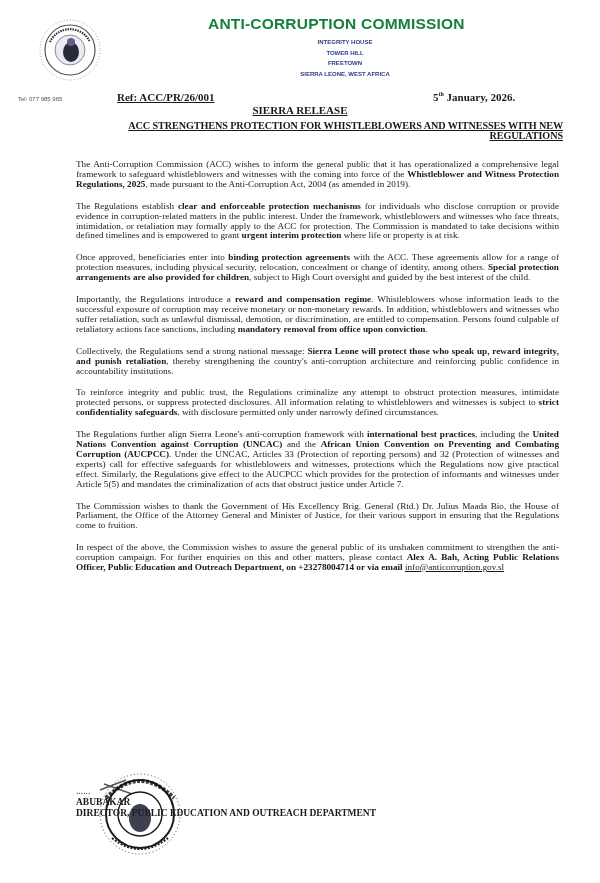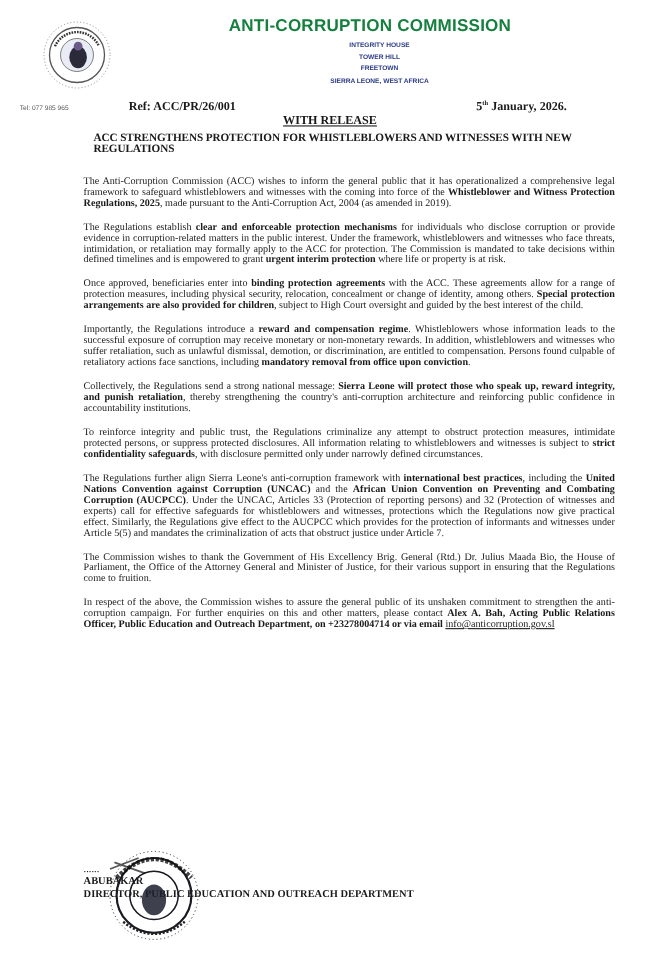--- a/index.html
+++ b/index.html
@@ -5,26 +5,26 @@
   html, body { margin: 0; padding: 0; background: #ffffff; }
   body { width: 600px; height: 883px; position: relative; overflow: hidden;
          font-family: "Liberation Serif", serif; color: #1a1a1a; }
   .logo { position: absolute; left: 38px; top: 18px; width: 64px; height: 64px; }
   .tel { position: absolute; left: 18px; top: 96px; font-family: "Liberation Sans", sans-serif;
          font-size: 6px; color: #555; }
   .org { position: absolute; left: 208px; top: 15px; font-family: "Liberation Sans", sans-serif;
          font-size: 15.5px; font-weight: bold; color: #15803d; letter-spacing: 0.2px; white-space: nowrap; }
   .addr { position: absolute; left: 260px; top: 37px; width: 170px; text-align: center;
           font-family: "Liberation Sans", sans-serif; font-size: 6px; color: #2b3a86; font-weight: bold; line-height: 10.5px; }
-  .ref { position: absolute; left: 117px; top: 91px; font-weight: bold; font-size: 11px; }
+  .ref { position: absolute; left: 117px; top: 91px; font-weight: bold; font-size: 11px; text-decoration: underline; }
   .date { position: absolute; left: 433px; top: 91px; font-weight: bold; font-size: 11px; }
   .date sup { font-size: 6px; }
   .press { position: absolute; left: 0; width: 100%; top: 104px; text-align: center; font-weight: bold; font-size: 11px; text-decoration: underline; }
-  .headline { position: absolute; left: 85px; top: 121px; width: 478px; text-align: left;
-              font-weight: bold; font-size: 10.2px; line-height: 10px; letter-spacing: -0.1px; }
+  .headline { position: absolute; left: 85px; top: 121px; width: 478px; text-align: right;
+              font-weight: bold; font-size: 10.2px; line-height: 10px; text-decoration: underline; letter-spacing: -0.1px; }
   .body { position: absolute; left: 76px; top: 160px; width: 483px; font-size: 9.2px; line-height: 9.9px; text-align: justify; }
   .body p { margin: 0 0 12px 0; }
   .body b { font-weight: bold; }
   .link { text-decoration: underline; color: #1a1a1a; }
   .sig { position: absolute; left: 76px; top: 786px; font-size: 9.5px; font-weight: bold; line-height: 11px; }
   .stamp { position: absolute; left: 96px; top: 768px; width: 88px; height: 100px; }
 </style>
 </head>
 <body>
 
@@ -44,21 +44,21 @@
 <div class="addr">
   <div>INTEGRITY HOUSE</div>
   <div>TOWER HILL</div>
   <div>FREETOWN</div>
   <div>SIERRA LEONE, WEST AFRICA</div>
 </div>
 
 <div class="ref">Ref: ACC/PR/26/001</div>
 <div class="date"><span>5</span><sup>th</sup><span> January, 2026.</span></div>
 
-<div class="press">WITH RELEASE</div>
+<div class="press">SIERRA RELEASE</div>
 <div class="headline">ACC STRENGTHENS PROTECTION FOR WHISTLEBLOWERS AND WITNESSES WITH NEW REGULATIONS</div>
 
 <div class="body">
   <p>
     <span>The Anti-Corruption Commission (ACC) wishes to inform the general public that it has operationalized a comprehensive legal framework to safeguard whistleblowers and witnesses with the coming into force of the </span><b>Whistleblower and Witness Protection Regulations, 2025</b><span>, made pursuant to the Anti-Corruption Act, 2004 (as amended in 2019).</span>
   </p>
   <p>
     <span>The Regulations establish </span><b>clear and enforceable protection mechanisms</b><span> for individuals who disclose corruption or provide evidence in corruption-related matters in the public interest. Under the framework, whistleblowers and witnesses who face threats, intimidation, or retaliation may formally apply to the ACC for protection. The Commission is mandated to take decisions within defined timelines and is empowered to grant </span><b>urgent interim protection</b><span> where life or property is at risk.</span>
   </p>
   <p>

